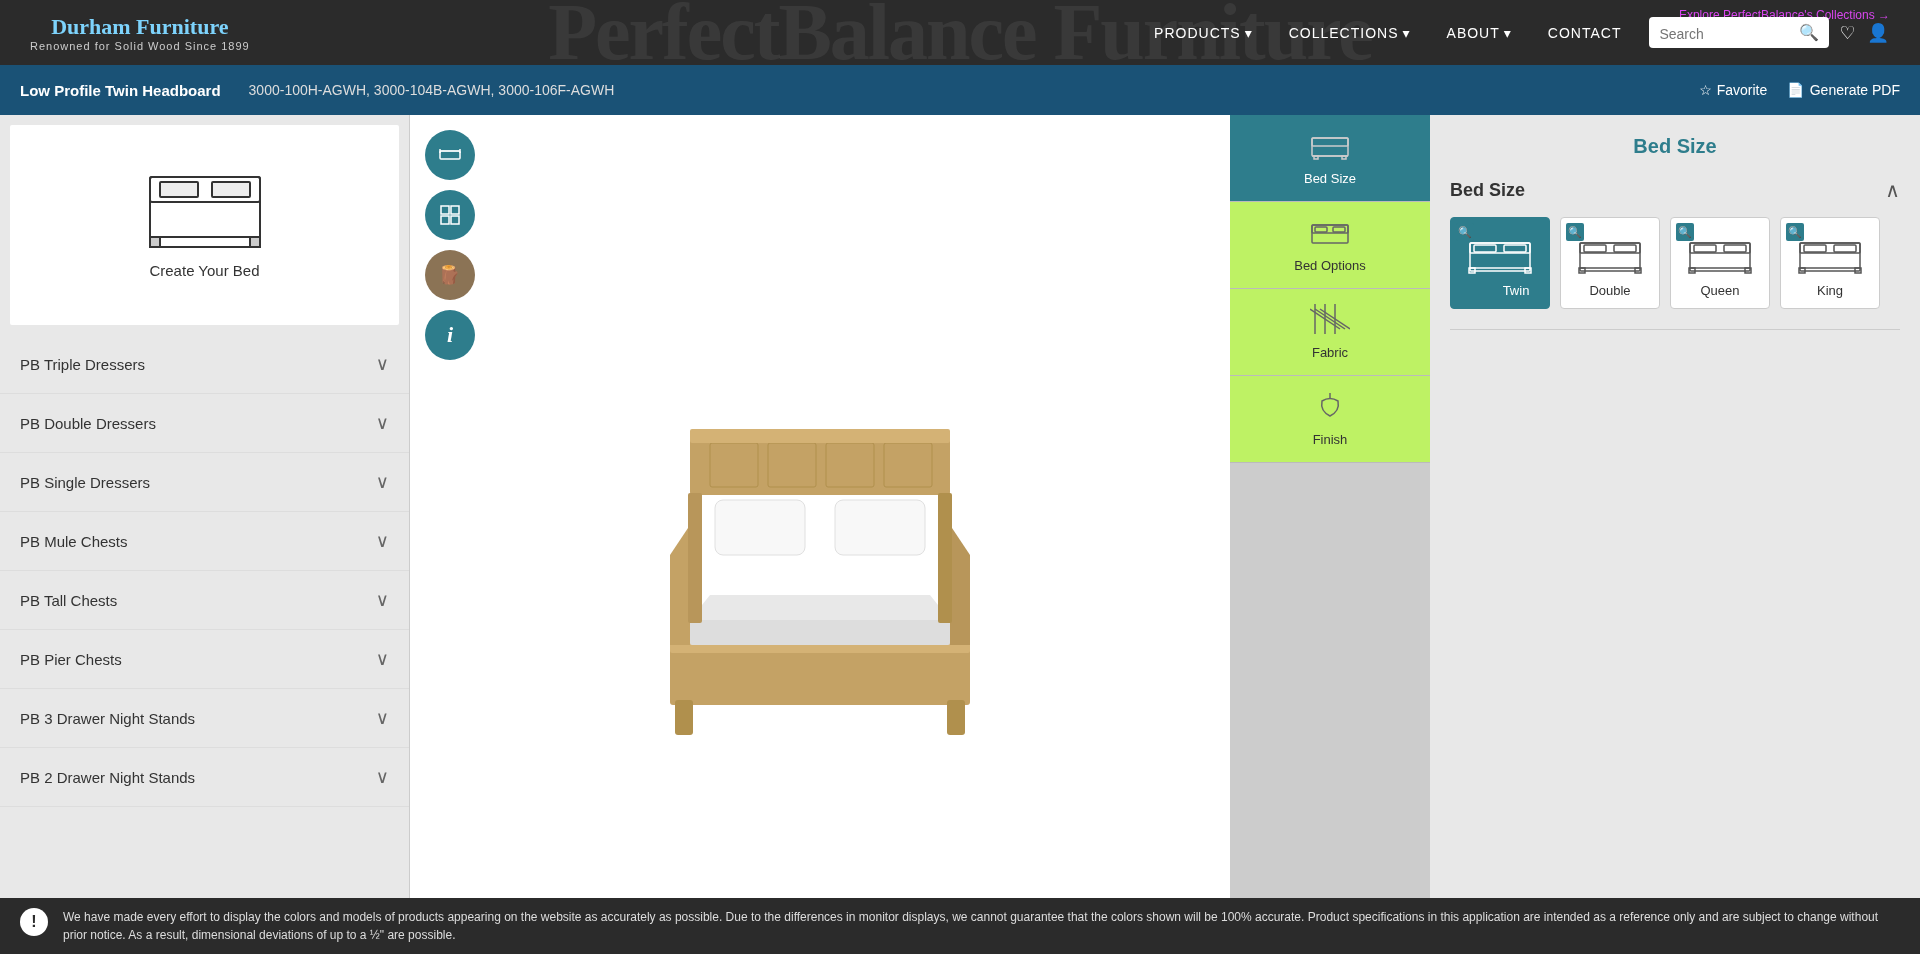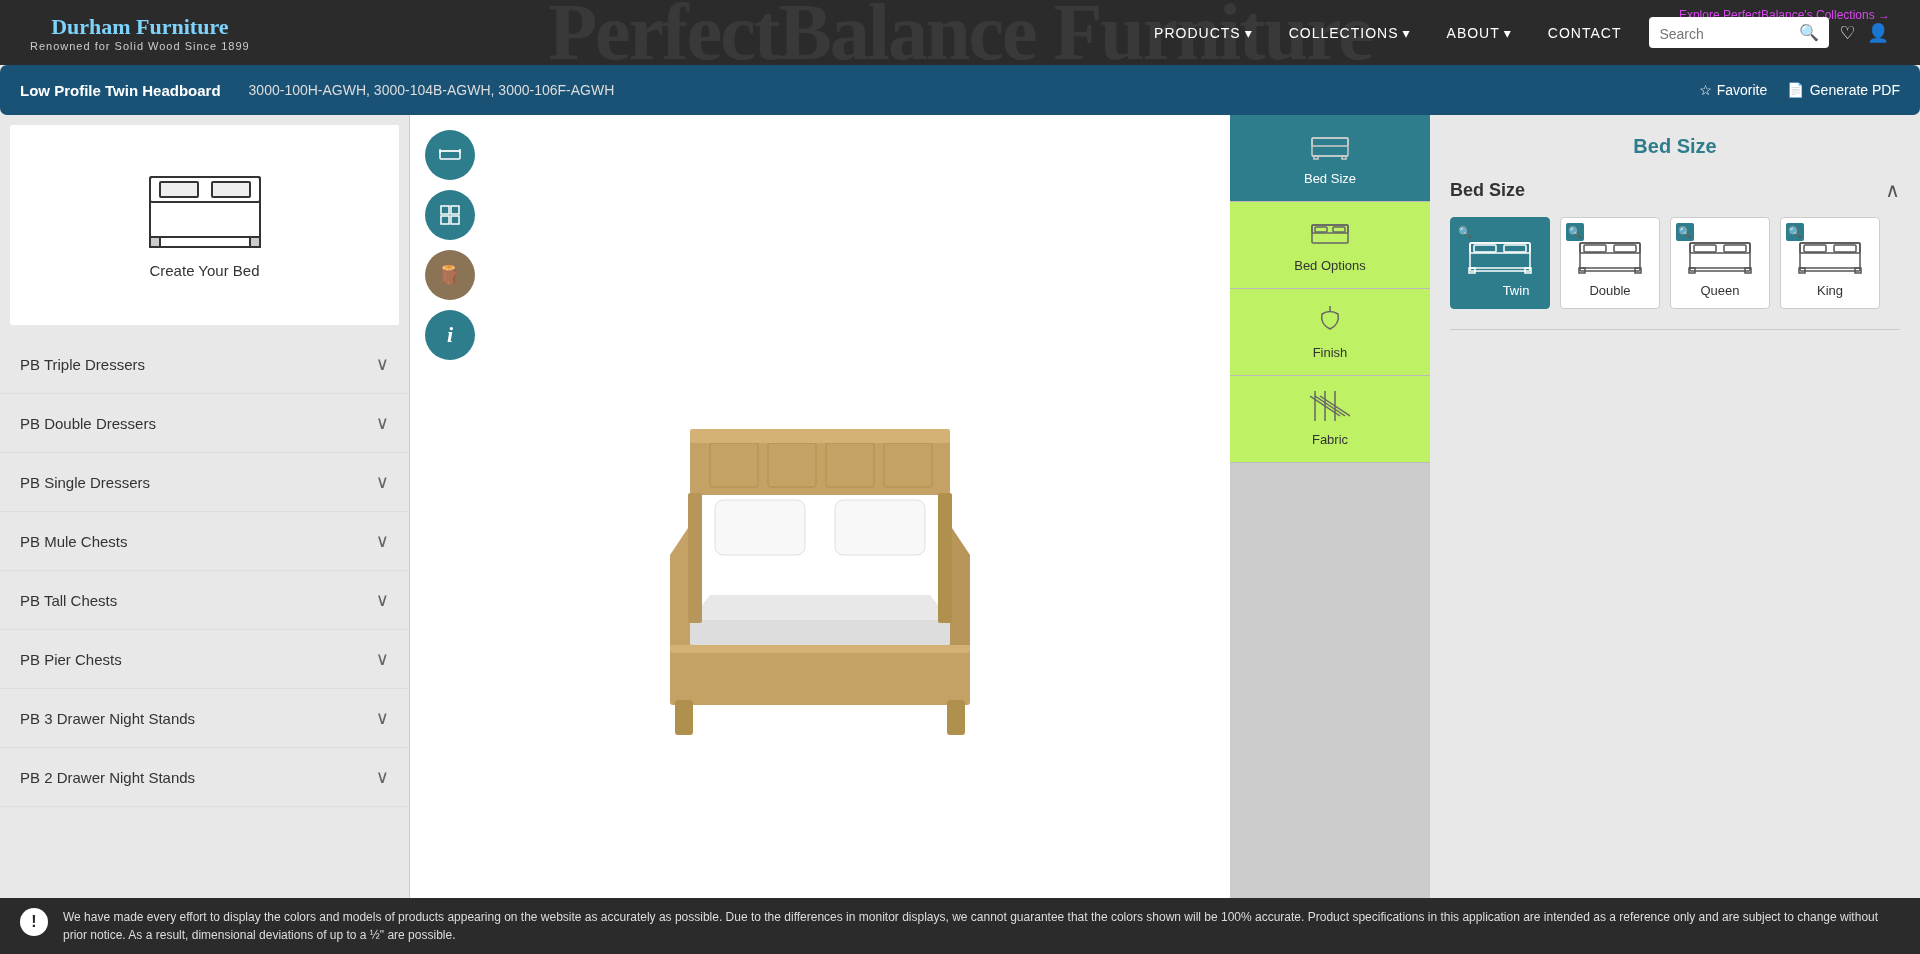--- a/index.html
+++ b/index.html
@@ -108,21 +108,20 @@
 
     
     .info-bar {
       background: #1a5276;
       color: white;
       display: flex;
       align-items: center;
       padding: 0 20px;
       height: 50px;
       gap: 20px;
-      border-radius: 7px;
     }
     .info-bar-title {
       font-weight: bold;
       font-size: 15px;
       white-space: nowrap;
     }
     .info-bar-codes {
       font-size: 14px;
       color: #ddd;
       margin-left: 8px;
@@ -600,35 +599,35 @@
     <span class="config-option-icon"><svg width="40" height="30" viewBox="0 0 40 30" fill="none" stroke="#666" stroke-width="1.5">
               <rect x="2" y="8" width="36" height="18" rx="1"></rect>
               <rect x="2" y="8" width="36" height="8" rx="1"></rect>
               <rect x="5" y="10" width="12" height="5" rx="1"></rect>
               <rect x="23" y="10" width="12" height="5" rx="1"></rect>
             </svg></span>
     <span class="config-option-label">Bed Options</span>
   </div>
         <div class="config-option">
     <span class="config-option-icon"><svg width="40" height="30" viewBox="0 0 40 30" fill="none" stroke="#666" stroke-width="1.5">
-              <path d="M20 25 Q10 20 12 10 Q20 5 28 10 Q30 20 20 25Z"></path>
-              <line x1="20" y1="2" x2="20" y2="8"></line>
-            </svg></span>
-    <span class="config-option-label">Finish</span>
-  </div>
-        <div class="config-option">
-    <span class="config-option-icon"><svg width="40" height="30" viewBox="0 0 40 30" fill="none" stroke="#666" stroke-width="1.5">
               <line x1="5" y1="5" x2="35" y2="25"></line>
               <line x1="10" y1="5" x2="40" y2="25"></line>
               <line x1="0" y1="5" x2="30" y2="25"></line>
               <line x1="5" y1="0" x2="5" y2="30"></line>
               <line x1="15" y1="0" x2="15" y2="30"></line>
               <line x1="25" y1="0" x2="25" y2="30"></line>
             </svg></span>
     <span class="config-option-label">Fabric</span>
+  </div>
+        <div class="config-option">
+    <span class="config-option-icon"><svg width="40" height="30" viewBox="0 0 40 30" fill="none" stroke="#666" stroke-width="1.5">
+              <path d="M20 25 Q10 20 12 10 Q20 5 28 10 Q30 20 20 25Z"></path>
+              <line x1="20" y1="2" x2="20" y2="8"></line>
+            </svg></span>
+    <span class="config-option-label">Finish</span>
   </div>
       </div>
   </div>
 
   <div class="far-right">
     <div class="far-right-title">Bed Size</div>
 
     <div class="bed-size-section">
       <div class="bed-size-header">
         <span class="bed-size-label">Bed Size</span>

